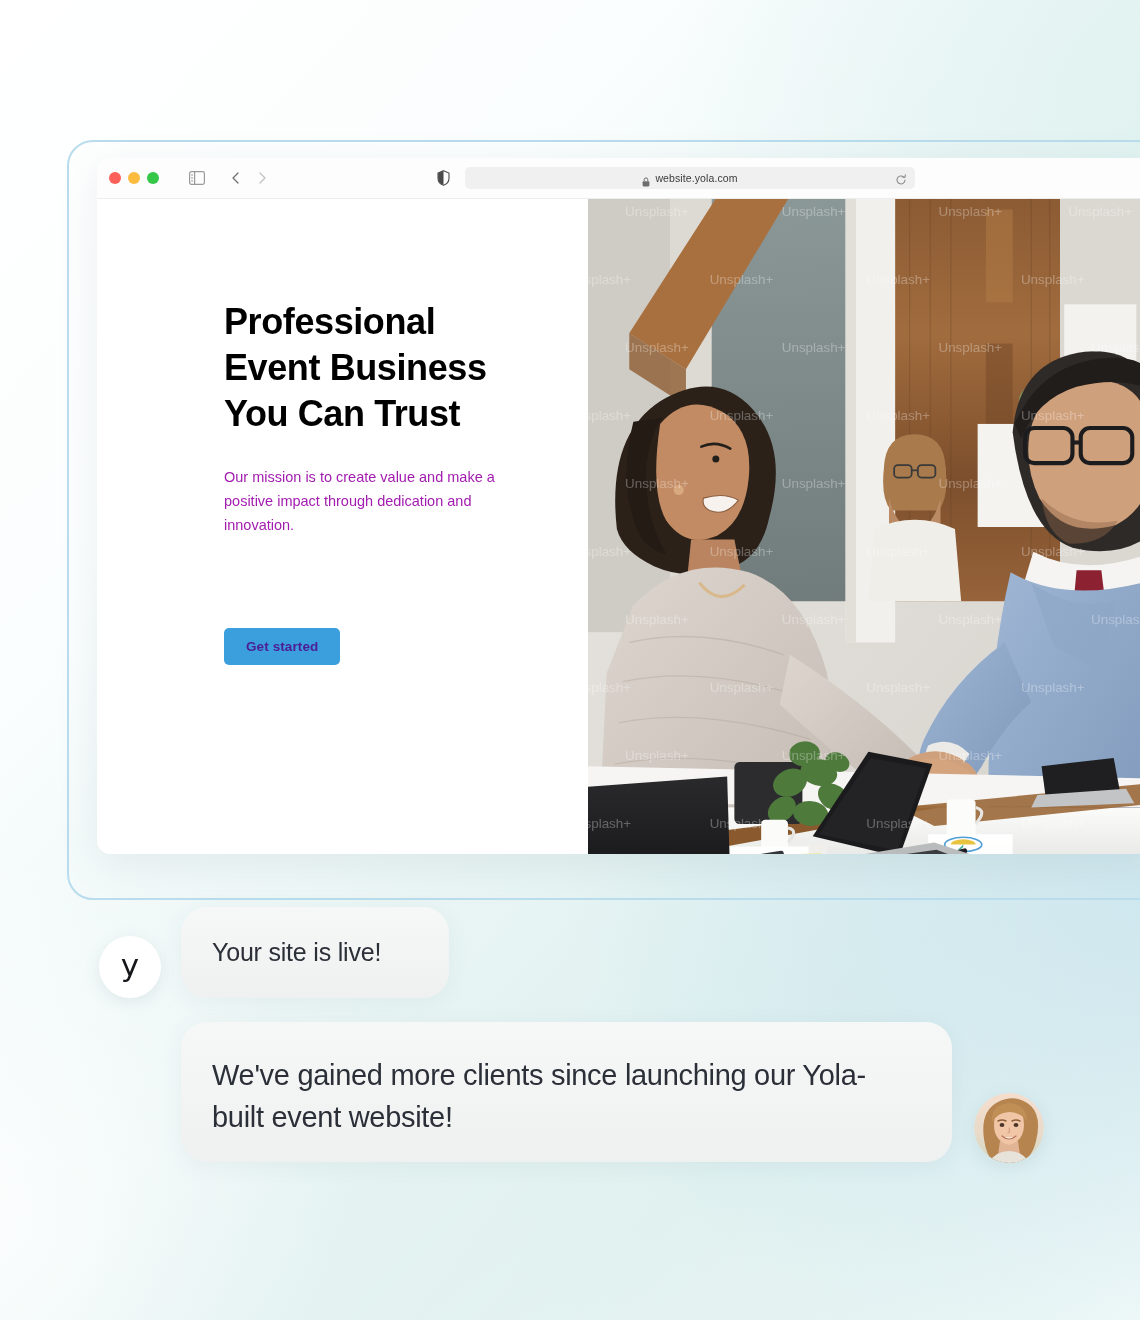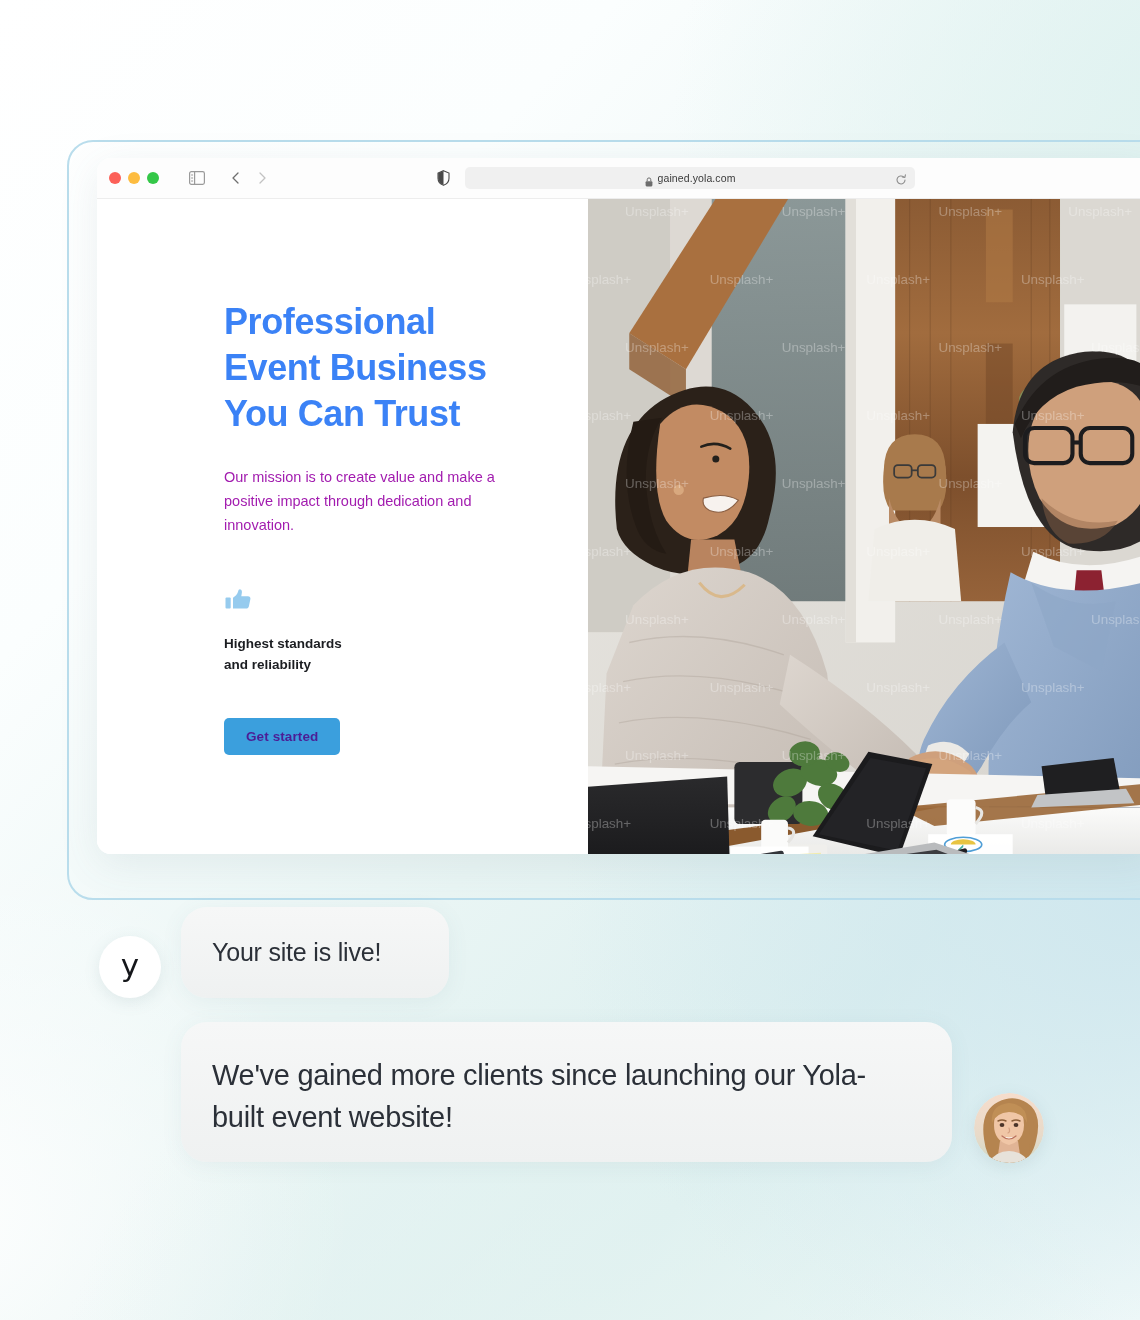--- a/index.html
+++ b/index.html
@@ -97,21 +97,21 @@
     width:491px;
     flex:0 0 491px;
     padding:100px 0 0 127px;
     background:#fff;
   }
 
   .headline {
     font-size:36px;
     line-height:46px;
     font-weight:700;
-    color:#3b82f6;
+    color:#000000;
     letter-spacing:-.4px;
     max-width:290px;
   }
 
   .subhead {
     margin-top:28px;
     font-size:14.5px;
     line-height:24px;
     color:#a21caf;
     max-width:285px;
@@ -264,51 +264,39 @@
       </span>
 
       <div class="urlbar">
         <span class="url-inner">
           <span class="lock-icon">
             <svg width="8" height="10" viewBox="0 0 8 10" fill="none">
               <rect x="0.6" y="4.2" width="6.8" height="5.2" rx="1.1" fill="#6d6d6d"></rect>
               <path d="M2.2 4.2 V2.7 A1.8 1.8 0 0 1 5.8 2.7 V4.2" stroke="#6d6d6d" stroke-width="1" fill="none"></path>
             </svg>
           </span>
-          <span class="url-text">gained.yola.com</span>
+          <span class="url-text">website.yola.com</span>
         </span>
         <span class="reload-icon">
           <svg width="12" height="12" viewBox="0 0 12 12" fill="none">
             <path d="M10 6 A4 4 0 1 1 8.6 2.9" stroke="#8d8d8d" stroke-width="1.1" stroke-linecap="round" fill="none"></path>
             <path d="M10.4 0.9 L9.9 3.4 L7.4 3.0" stroke="#8d8d8d" stroke-width="1.1" stroke-linecap="round" stroke-linejoin="round" fill="none"></path>
           </svg>
         </span>
       </div>
     </div>
 
     <div class="page">
 
       <div class="hero-left">
         <h1 class="headline">Professional Event Business You Can Trust</h1>
         <p class="subhead">Our mission is to create value and make a positive impact through dedication and innovation.</p>
 
         <div class="features">
 
-          <div class="feature">
-            <span class="feature-icon">
-              <svg width="30" height="30" viewBox="0 0 30 30" fill="none">
-                <rect x="1.5" y="12.5" width="5.2" height="11" rx="1" fill="#96cbee"></rect>
-                <path d="M9 12.8 C11.2 11.6 13.4 9.2 14.1 6.6 C14.5 5.1 15.1 4.2 16.3 4.4
-                         C17.6 4.6 18.1 5.8 17.9 7.4 L17.3 11.3 L23.9 11.3
-                         C25.6 11.3 26.7 12.6 26.4 14.1 L24.9 21.3
-                         C24.6 22.7 23.5 23.6 22.1 23.6 L9 23.6 Z" fill="#96cbee"></path>
-              </svg>
-            </span>
-            <div class="feature-label">Highest standards and reliability</div>
-          </div>
 
 
         </div>
 
         <button class="cta">Get started</button>
       </div>
 
       <div class="hero-photo">
         <svg viewBox="0 0 552 655" preserveAspectRatio="xMidYMid slice" role="img">
           <defs>

